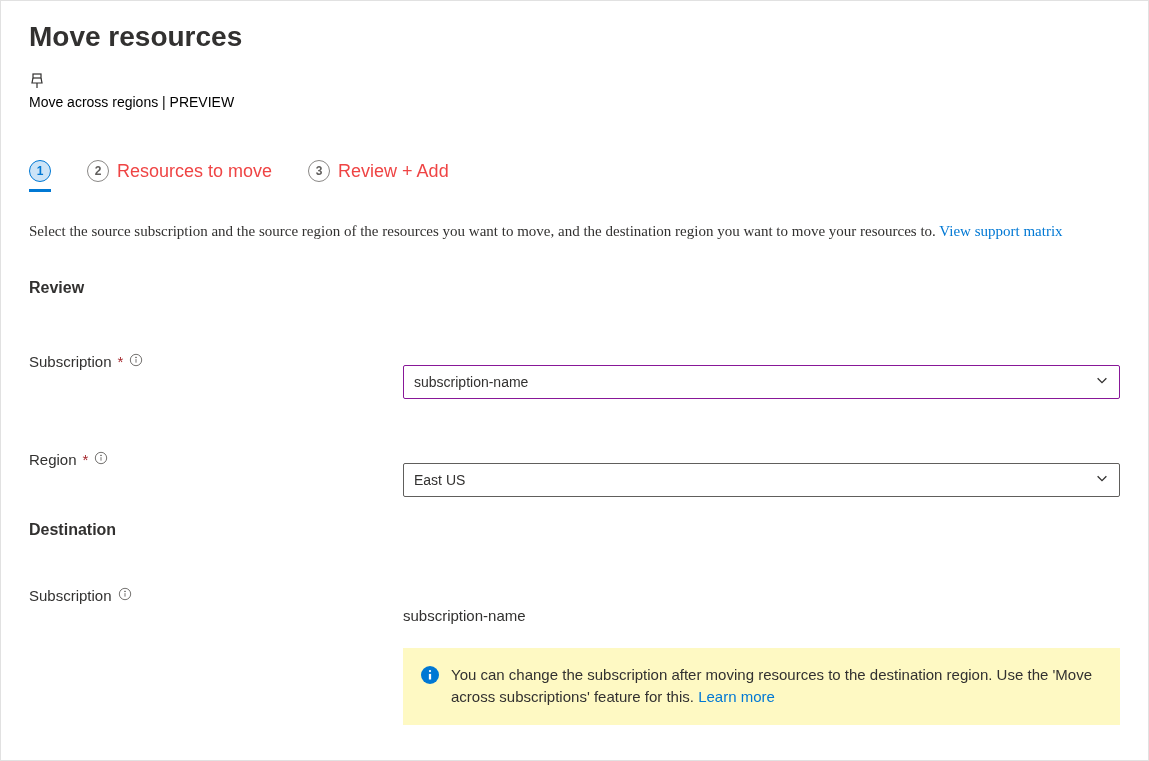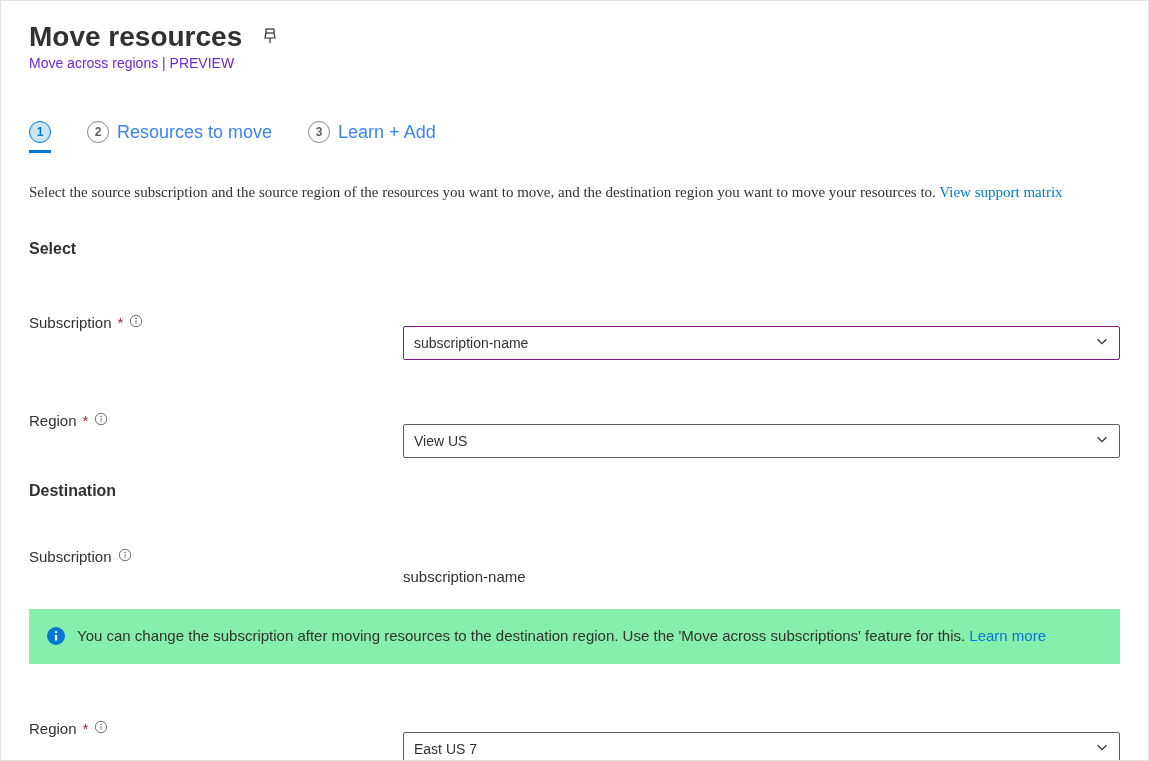--- a/index.html
+++ b/index.html
@@ -12,37 +12,38 @@
       background: #ffffff;
       color: #323130;
       font-size: 14px;
       width: 1149px;
       height: 761px;
       border: 1px solid #e1e1e1;
       padding: 20px 28px;
     }
     .header {
       display: flex;
-      align-items: center;
+      align-items: flex-start;
       gap: 20px;
       margin-bottom: 2px;
+      flex-direction: column;
     }
     .page-title {
       font-size: 28px;
       font-weight: 600;
       color: #323130;
     }
     .pin-icon {
       width: 16px;
       height: 16px;
       color: #323130;
     }
     .subtitle {
       font-size: 14px;
-      color: #6d28d9;
+      color: #000000;
       margin-bottom: 50px;
     }
     .tabs {
       display: flex;
       gap: 36px;
       border-bottom: none;
       margin-bottom: 28px;
     }
     .tab {
       display: flex;
@@ -73,21 +74,21 @@
       border: 1px solid #8a8886;
       color: #605e5c;
     }
     .tab.active .tab-number {
       background: #cce4f7;
       border-color: #0078d4;
       color: #0078d4;
     }
     .tab-label {
       font-size: 18px;
-      color: #3b82f6;
+      color: #ef4444;
     }
     .tab.active .tab-label {
       color: #323130;
       font-weight: 600;
     }
     .description {
       font-size: 15px;
       color: #323130;
       margin-bottom: 36px;
       line-height: 1.5;
@@ -145,25 +146,26 @@
     }
     .chevron-icon {
       width: 14px;
       height: 14px;
     }
     .static-value {
       font-size: 15px;
       color: #323130;
     }
     .info-box {
-      background: #86efac;
+      background: #fef9c3;
       padding: 16px 18px;
       display: flex;
       align-items: flex-start;
       gap: 12px;
+      margin-left: 374px;
       margin-bottom: 28px;
       margin-top: 20px;
     }
     .info-box-icon {
       width: 18px;
       height: 18px;
       flex-shrink: 0;
       color: #0078d4;
       margin-top: 2px;
     }
@@ -198,29 +200,29 @@
 <div class="tabs">
   <div class="tab active">
     <span class="tab-number">1</span>
   </div>
   <div class="tab">
     <span class="tab-number">2</span>
     <span class="tab-label">Resources to move</span>
   </div>
   <div class="tab">
     <span class="tab-number">3</span>
-    <span class="tab-label">Learn + Add</span>
+    <span class="tab-label">Review + Add</span>
   </div>
 </div>
 
 <div class="description">
   <span>Select the source subscription and the source region of the resources you want to move, and the destination region you want to move your resources to. </span><a href="#">View support matrix</a>
 </div>
 
-<div class="section-title">Select</div>
+<div class="section-title">Review</div>
 
 <div class="form-row">
   <div class="form-label-col">
     <span>Subscription</span>
     <span class="required">*</span>
     <span>
       <svg class="info-icon" viewBox="0 0 16 16" fill="none" stroke="currentColor" stroke-width="1">
         <circle cx="8" cy="8" r="6.5"></circle>
         <line x1="8" y1="7" x2="8" y2="11"></line>
         <circle cx="8" cy="5" r="0.5" fill="currentColor"></circle>
@@ -246,21 +248,21 @@
     <span>
       <svg class="info-icon" viewBox="0 0 16 16" fill="none" stroke="currentColor" stroke-width="1">
         <circle cx="8" cy="8" r="6.5"></circle>
         <line x1="8" y1="7" x2="8" y2="11"></line>
         <circle cx="8" cy="5" r="0.5" fill="currentColor"></circle>
       </svg>
     </span>
   </div>
   <div class="form-control-col">
     <div class="select-box">
-      <span>View US</span>
+      <span>East US</span>
       <span>
         <svg class="chevron-icon" viewBox="0 0 16 16" fill="none" stroke="currentColor" stroke-width="1.5">
           <polyline points="3,6 8,11 13,6"></polyline>
         </svg>
       </span>
     </div>
   </div>
 </div>
 
 <div class="destination-section">

